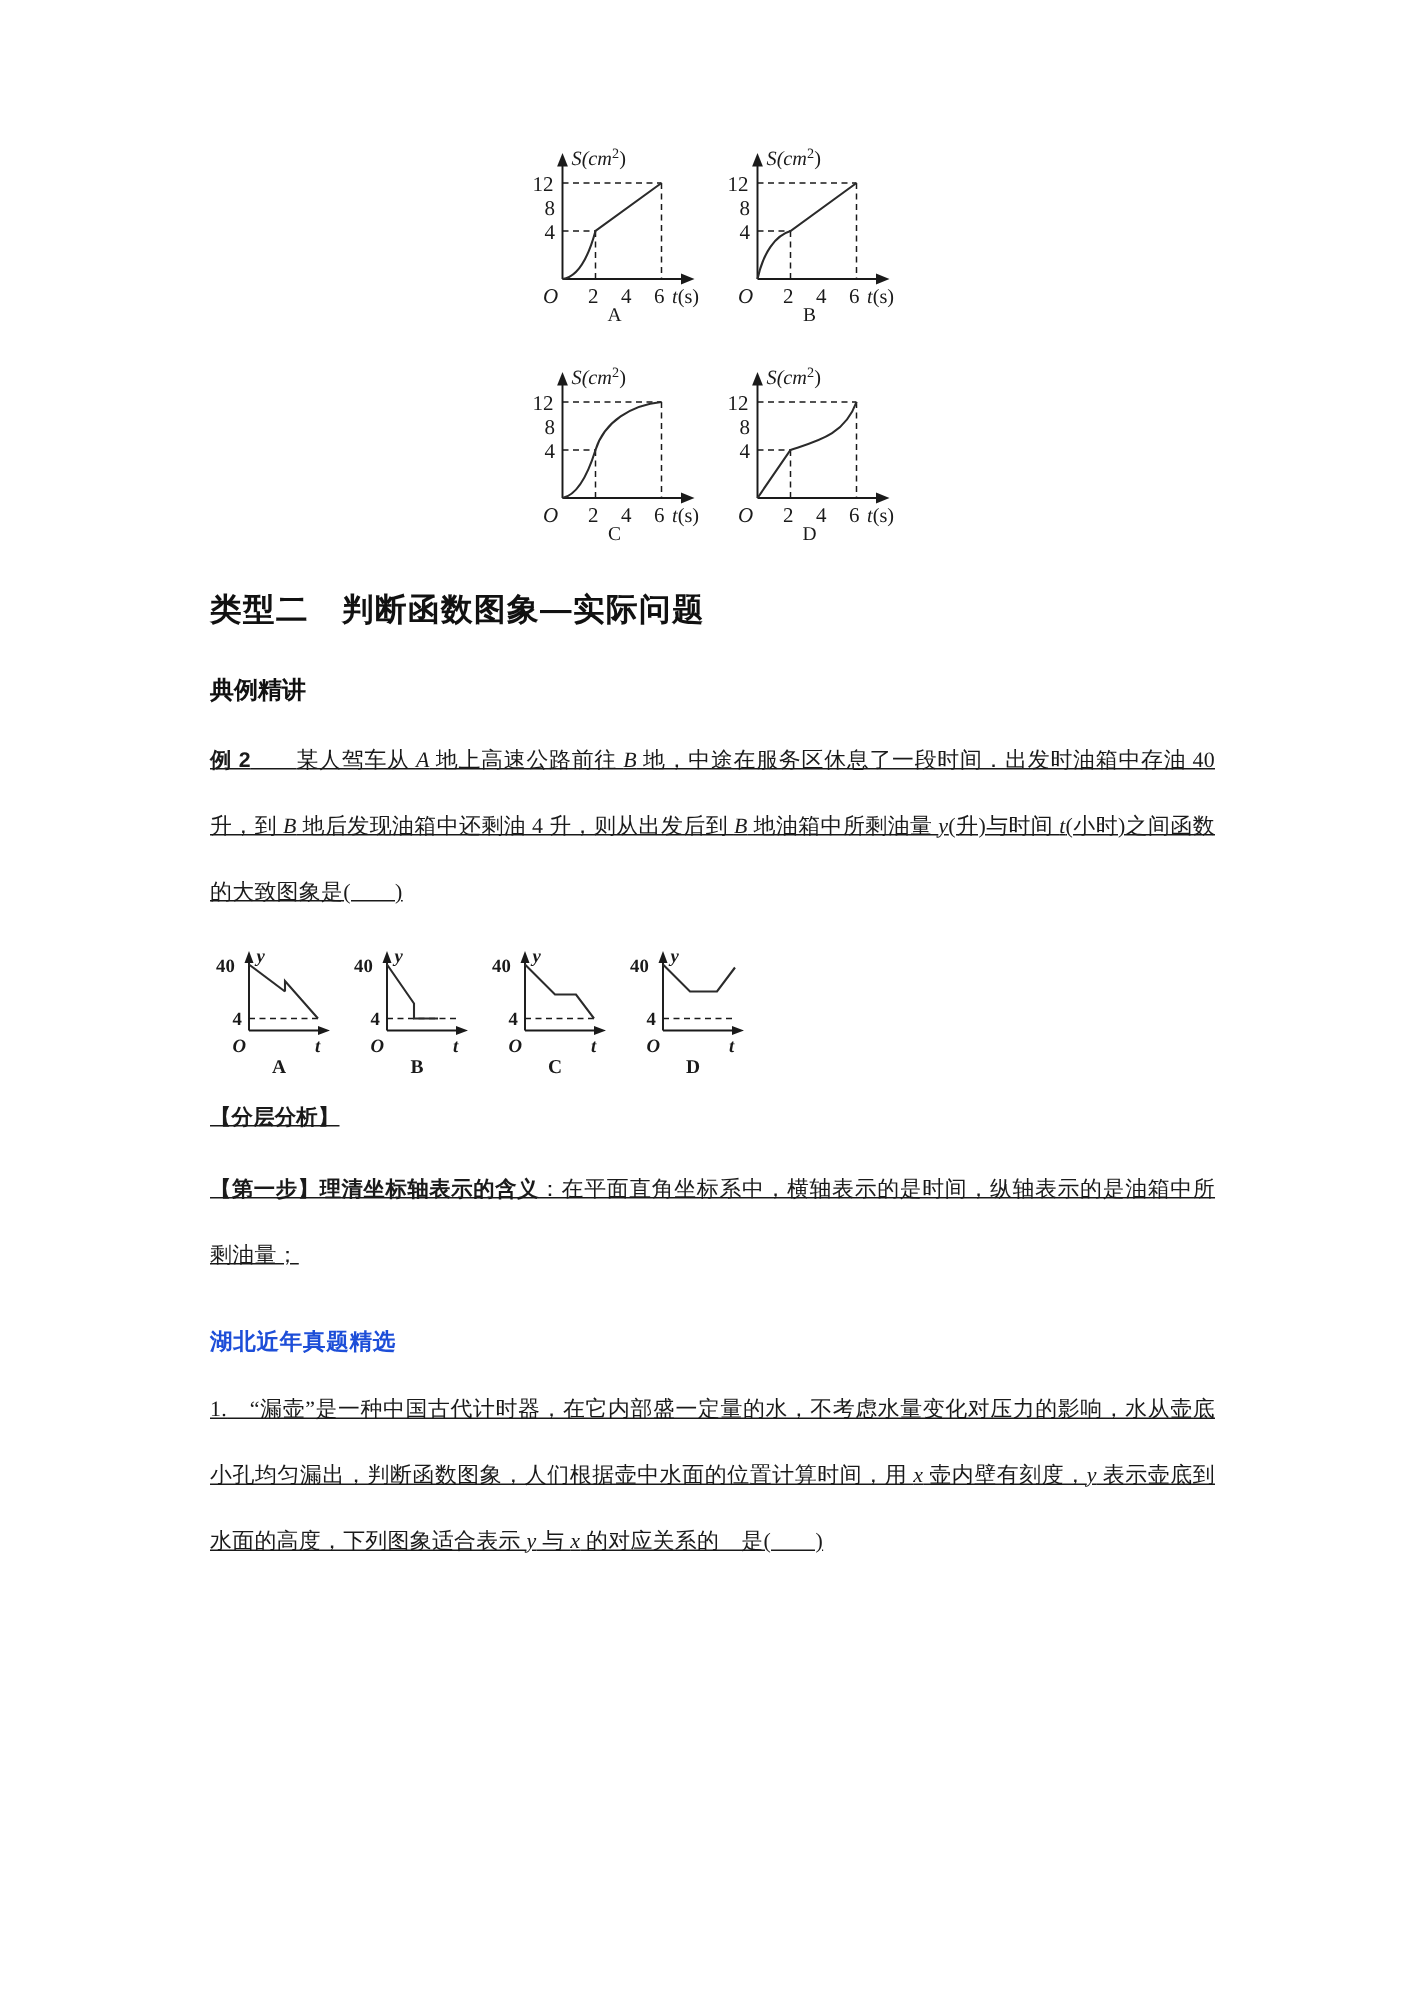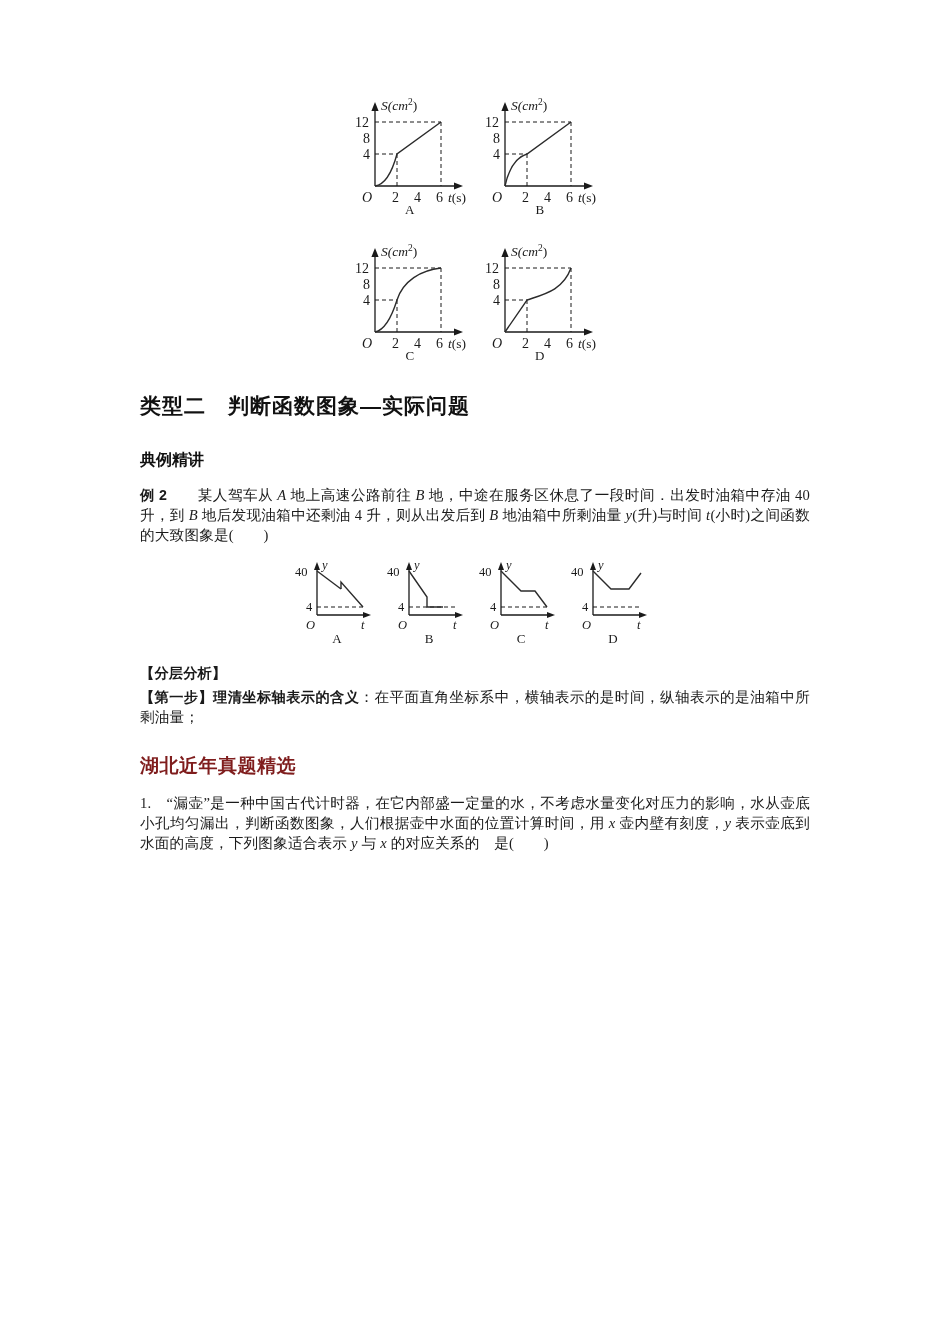--- a/index.html
+++ b/index.html
@@ -58,52 +58,54 @@
   }
   h3.sub-heading {
     font-family: Liberation Mono, monospace;
     font-size: 16px;
     font-weight: bold;
     margin: 30px 0 14px 0;
     color: #111;
   }
   h3.section-heading {
     font-family: Liberation Serif, serif;
-    font-size: 19px;
+    font-size: 15px;
     font-weight: bold;
     margin: 26px 0 14px 0;
-    color: #7f1d1d;
+    color: #1d4ed8;
     letter-spacing: 0.5px;
   }
 
   
   p.body {
     font-size: 14.6px;
-    line-height: 20px;
+    line-height: 44px;
     margin: 0 0 0 0;
     text-align: justify;
     text-justify: inter-ideograph;
     letter-spacing: 0.2px;
+    text-decoration: underline;
   }
   p.body + p.body { margin-top: 4px; }
   .it { font-style: italic; font-family: "Liberation Serif", serif; }
   .bold-label {
     font-family: "Liberation Sans", sans-serif;
     font-weight: bold;
     font-size: 14.2px;
   }
   .step-body { font-size: 14.6px; }
 
   .fig-block-mid {
     padding: 10px 0 4px 0;
   }
   .fig-row-mid {
     display: flex;
-    justify-content: center;
+    justify-content: flex-start;
     align-items: flex-start;
+    font-weight: bold;
   }
   .fig-cell-mid {
     width: 92px;
     text-align: center;
     position: relative;
   }
   .fig-cell-mid svg { display: block; margin: 0 auto; }
   .fig-label-mid {
     font-family: "Liberation Serif", serif;
     font-size: 13px;
@@ -349,21 +351,21 @@
           <text x="15" y="74" font-family="Liberation Serif, serif" font-size="12.5" font-style="italic" fill="#1a1a1a">O</text>
           <text x="31" y="14" font-family="Liberation Serif, serif" font-size="12.5" font-style="italic" fill="#1a1a1a">y</text>
           <text x="70" y="74" font-family="Liberation Serif, serif" font-size="12.5" font-style="italic" fill="#1a1a1a">t</text>
         </svg>
         <div class="fig-label-mid">D</div>
       </div>
 
     </div>
   </div>
 
-  <p class="body" style="margin-top:12px;"><span class="bold-label">【分层分析】</span></p>
+  <p class="body" style=""><span class="bold-label">【分层分析】</span></p>
 
   <p class="body"><span class="bold-label">【第一步】理清坐标轴表示的含义</span><span class="step-body">：在平面直角坐标系中，横轴表示的是时间，纵轴表示的是油箱中所剩油量；</span></p>
 
 
 
   <h3 class="section-heading">湖北近年真题精选</h3>
 
   <p class="body"><span class="q-num">1.</span><span>　“漏壶”是一种中国古代计时器，在它内部盛一定量的水，不考虑水量变化对压力的影响，水从壶底小孔均匀漏出，判断函数图象，人们根据壶中水面的位置计算时间，用 </span><span class="it">x</span><span> 壶内壁有刻度，</span><span class="it">y</span><span> 表示壶底到水面的高度，下列图象适合表示 </span><span class="it">y</span><span> 与 </span><span class="it">x</span><span> 的对应关系的　是(　　)</span></p>
 
 </div>

